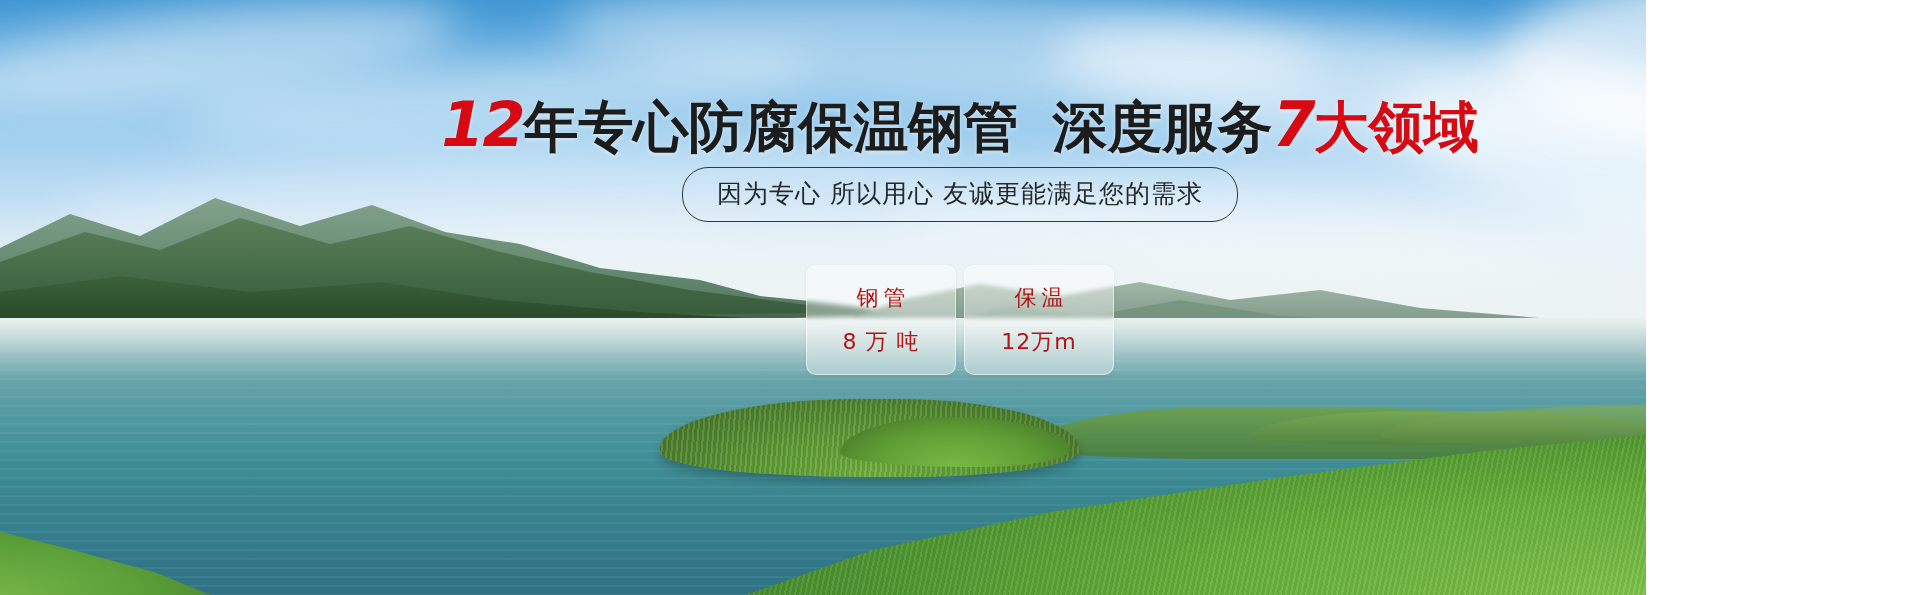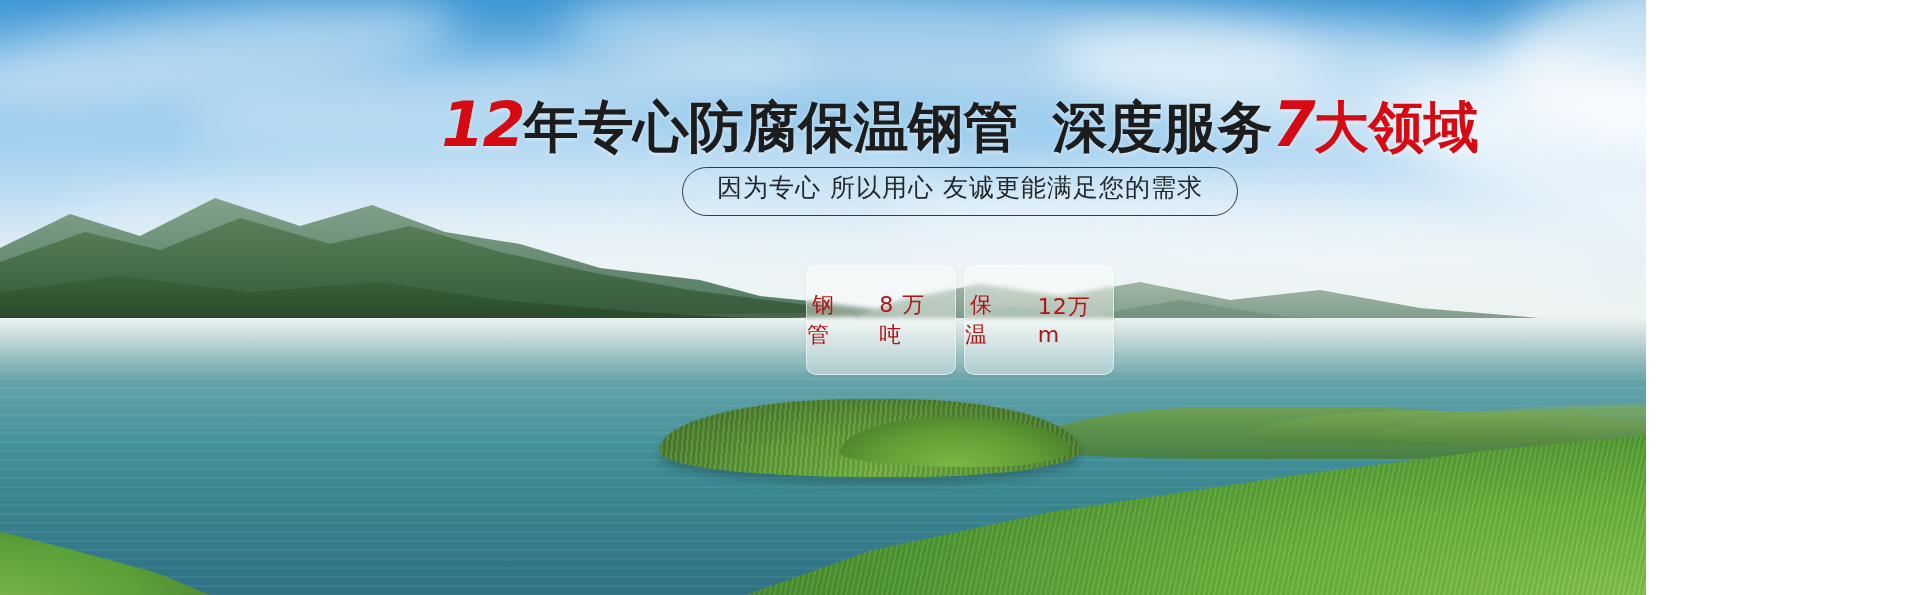--- a/index.html
+++ b/index.html
@@ -120,21 +120,21 @@
   .subtitle-wrap {
     position: absolute;
     left: 0; top: 167px;
     width: 1920px;
     text-align: center;
   }
   .subtitle {
     display: inline-block;
     border: 1.5px solid #2f3a3a;
     border-radius: 26px;
-    padding: 3px 34px 11px 34px;
+    padding: 9px 34px 11px 34px;
     font-family: "DejaVu Sans", sans-serif;
     font-size: 25px;
     font-weight: 400;
     color: #23292b;
     letter-spacing: 1px;
     background: transparent;
   }
 
   
   .cards {
@@ -146,21 +146,21 @@
     gap: 8px;
   }
   .card {
     width: 148px;
     height: 108px;
     border-radius: 10px;
     background: rgba(255,255,255,0.40);
     border: 1px solid rgba(255,255,255,0.55);
     backdrop-filter: blur(2px);
     display: flex;
-    flex-direction: row;
+    flex-direction: column;
     align-items: center;
     justify-content: center;
     gap: 14px;
     box-shadow: 0 1px 4px rgba(0,0,0,0.06);
   }
   .card .label {
     font-family: "DejaVu Sans", sans-serif;
     font-size: 22px;
     color: #b01515;
     letter-spacing: 5px;

